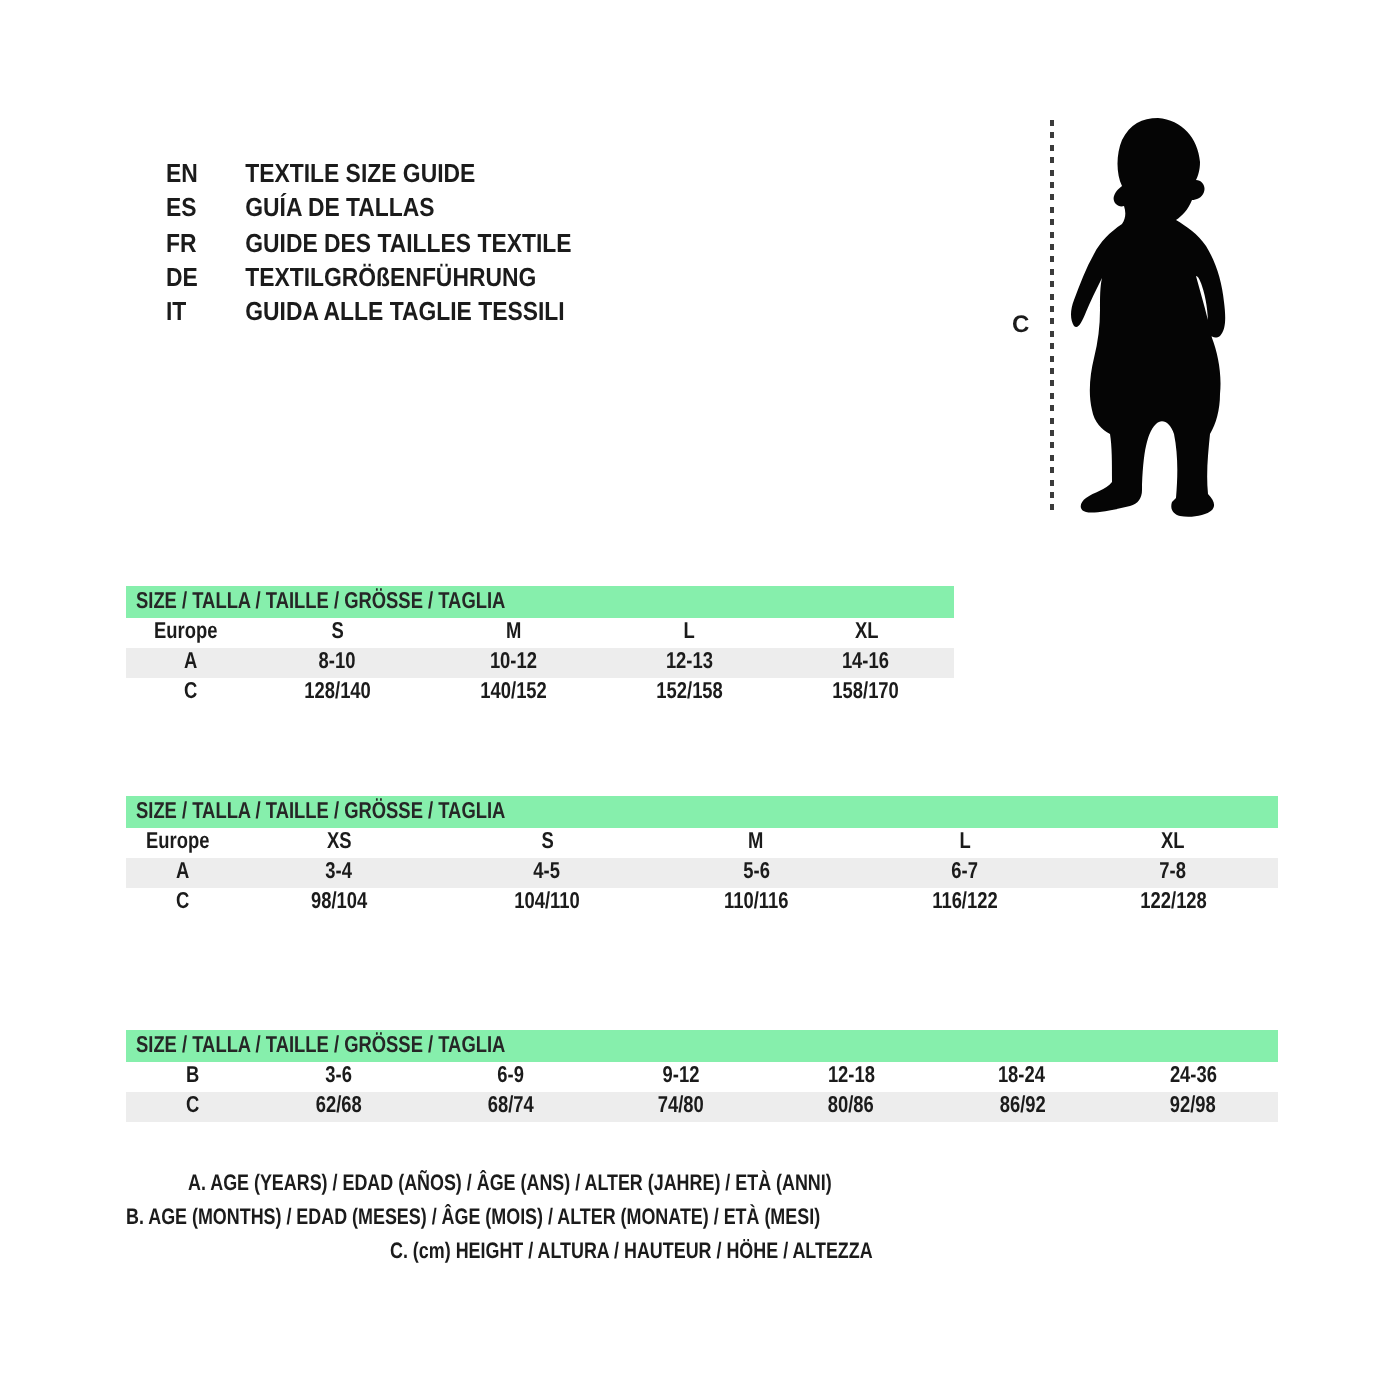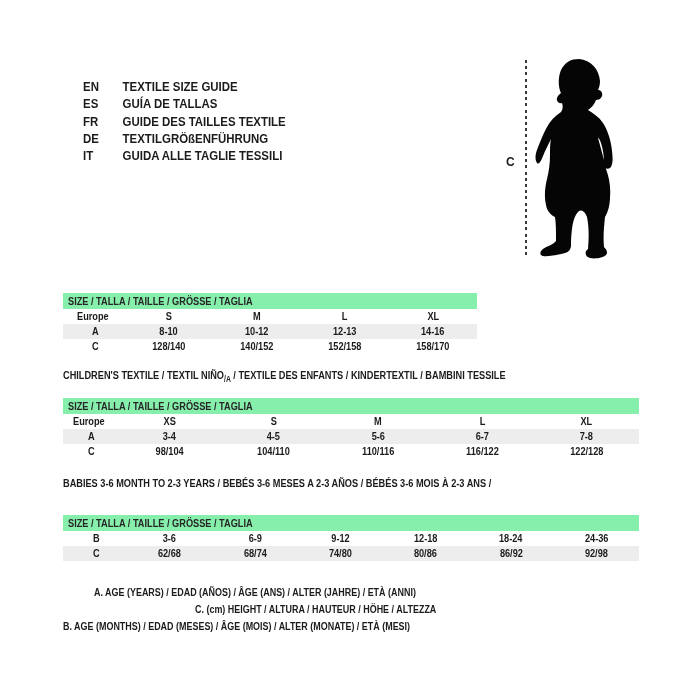--- a/index.html
+++ b/index.html
@@ -137,23 +137,20 @@
         <td class="lc"><span class="cnd">C</span></td>
         <td><span class="cndc">128/140</span></td>
         <td><span class="cndc">140/152</span></td>
         <td><span class="cndc">152/158</span></td>
         <td><span class="cndc">158/170</span></td>
       </tr>
     </tbody>
       </table>
   </div>
 
-  <div class="sec title2">
-    <span class="cnd"><span>CHILDREN'S TEXTILE / TEXTIL NIÑO</span><span class="sub">/A</span><span> / TEXTILE DES ENFANTS / KINDERTEXTIL / BAMBINI TESSILE</span></span>
-  </div>
   <div class="tbl t2">
     <div class="band"><span class="cnd">SIZE / TALLA / TAILLE / GRÖSSE / TAGLIA</span></div>
     <table>
       <colgroup>
           <col style="width:54px">
           <col>
           <col>
           <col>
           <col>
           <col>
@@ -181,21 +178,20 @@
         <td><span class="cndc">104/110</span></td>
         <td><span class="cndc">110/116</span></td>
         <td><span class="cndc">116/122</span></td>
         <td><span class="cndc">122/128</span></td>
       </tr>
     </tbody>
       </table>
   </div>
 
   <div class="sec title3">
-    <div class="line"><span class="cnd">BABIES 3-6 MONTH TO 2-3 YEARS / BEBÉS 3-6 MESES A 2-3 AÑOS / BÉBÉS 3-6 MOIS À 2-3 ANS /</span></div>
   </div>
   <div class="tbl t3">
     <div class="band"><span class="cnd">SIZE / TALLA / TAILLE / GRÖSSE / TAGLIA</span></div>
     <table>
       <colgroup>
           <col style="width:64px">
           <col>
           <col>
           <col>
           <col>
@@ -220,17 +216,17 @@
         <td><span class="cndc">80/86</span></td>
         <td><span class="cndc">86/92</span></td>
         <td><span class="cndc">92/98</span></td>
       </tr>
     </tbody>
       </table>
   </div>
 
   <div class="notes">
     <div class="line"><span class="cnd">A. AGE (YEARS) / EDAD (AÑOS) / ÂGE (ANS) / ALTER (JAHRE) / ETÀ (ANNI)</span></div>
+    <div class="line"><span class="cnd">B. AGE (MONTHS) / EDAD (MESES) / ÂGE (MOIS) / ALTER (MONATE) / ETÀ (MESI)</span></div>
     <div class="line"><span class="cnd">C. (cm) HEIGHT / ALTURA / HAUTEUR / HÖHE / ALTEZZA</span></div>
-    <div class="line"><span class="cnd">B. AGE (MONTHS) / EDAD (MESES) / ÂGE (MOIS) / ALTER (MONATE) / ETÀ (MESI)</span></div>
   </div>
 
 </div>
 
 </body></html>

